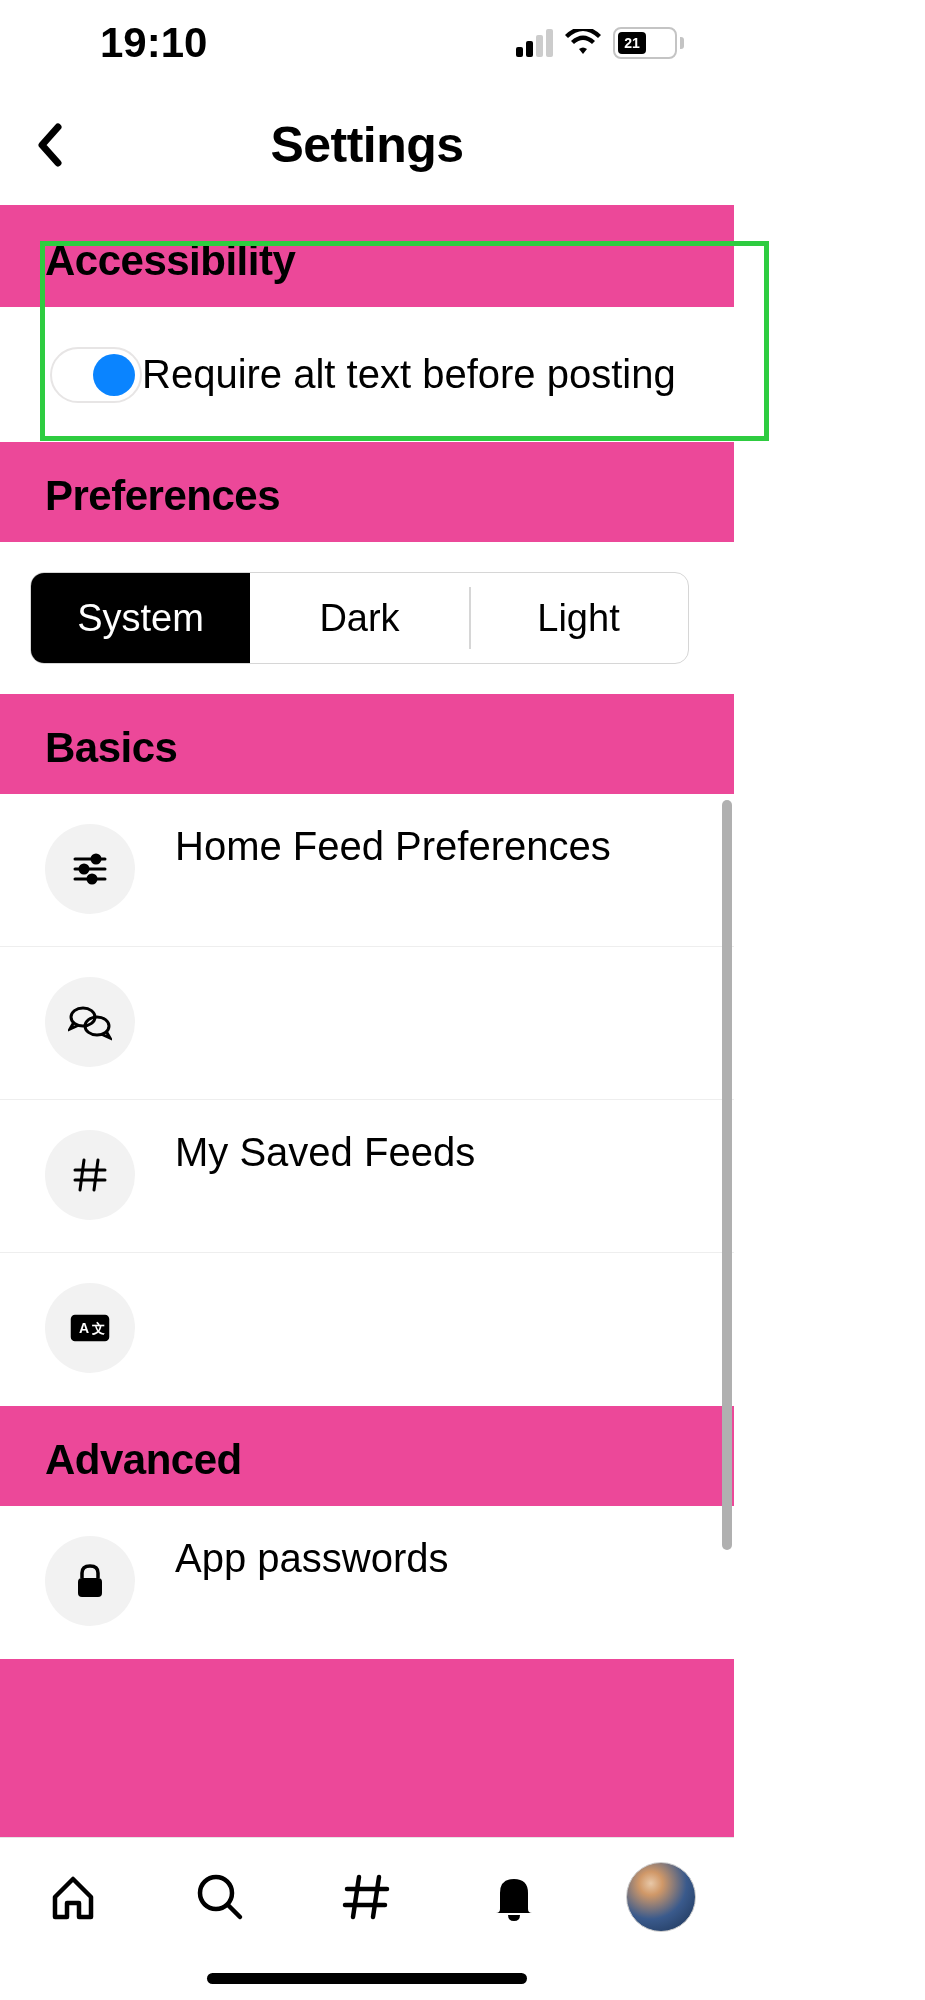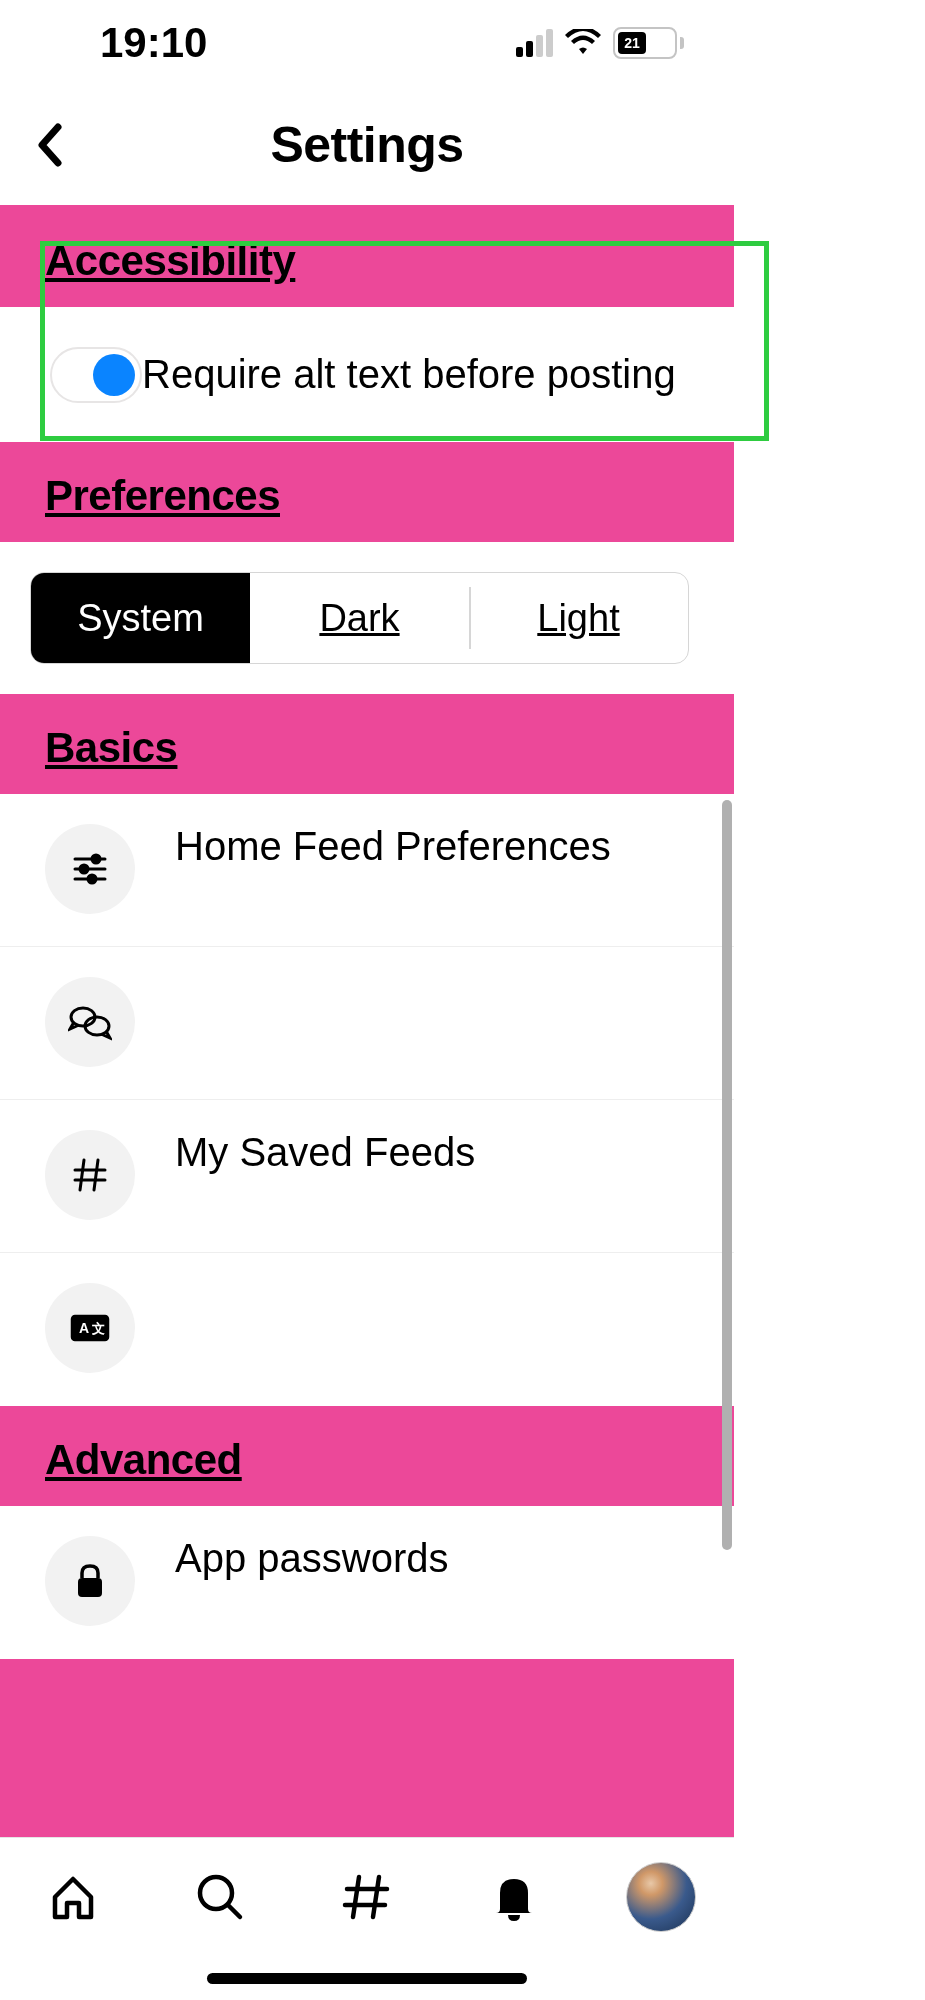--- a/index.html
+++ b/index.html
@@ -125,21 +125,20 @@
       pointer-events: none;
     }
 
     
     .section-header {
       padding: 30px 45px 22px 45px;
       font-size: 42px;
       font-weight: 800;
       color: #000;
       letter-spacing: -0.5px;
-      text-decoration: underline;
     }
     .section-header.first { padding-top: 32px; padding-bottom: 22px;}
 
     .toggle-row {
       background: #fff;
       padding: 30px 45px 30px 50px;
       display: flex;
       align-items: center;
       min-height: 135px;
     }
@@ -164,21 +163,20 @@
     }
     .toggle-label {
       font-size: 40px;
       color: #000;
       font-weight: 400;
     }
 
     .segmented-wrap {
       background: #fff;
       padding: 30px 45px 30px 30px;
-      text-decoration: underline;
     }
     .segmented {
       display: flex;
       border: 1.5px solid #d6d6d6;
       border-radius: 14px;
       overflow: hidden;
       height: 92px;
     }
     .seg-btn {
       flex: 1;

